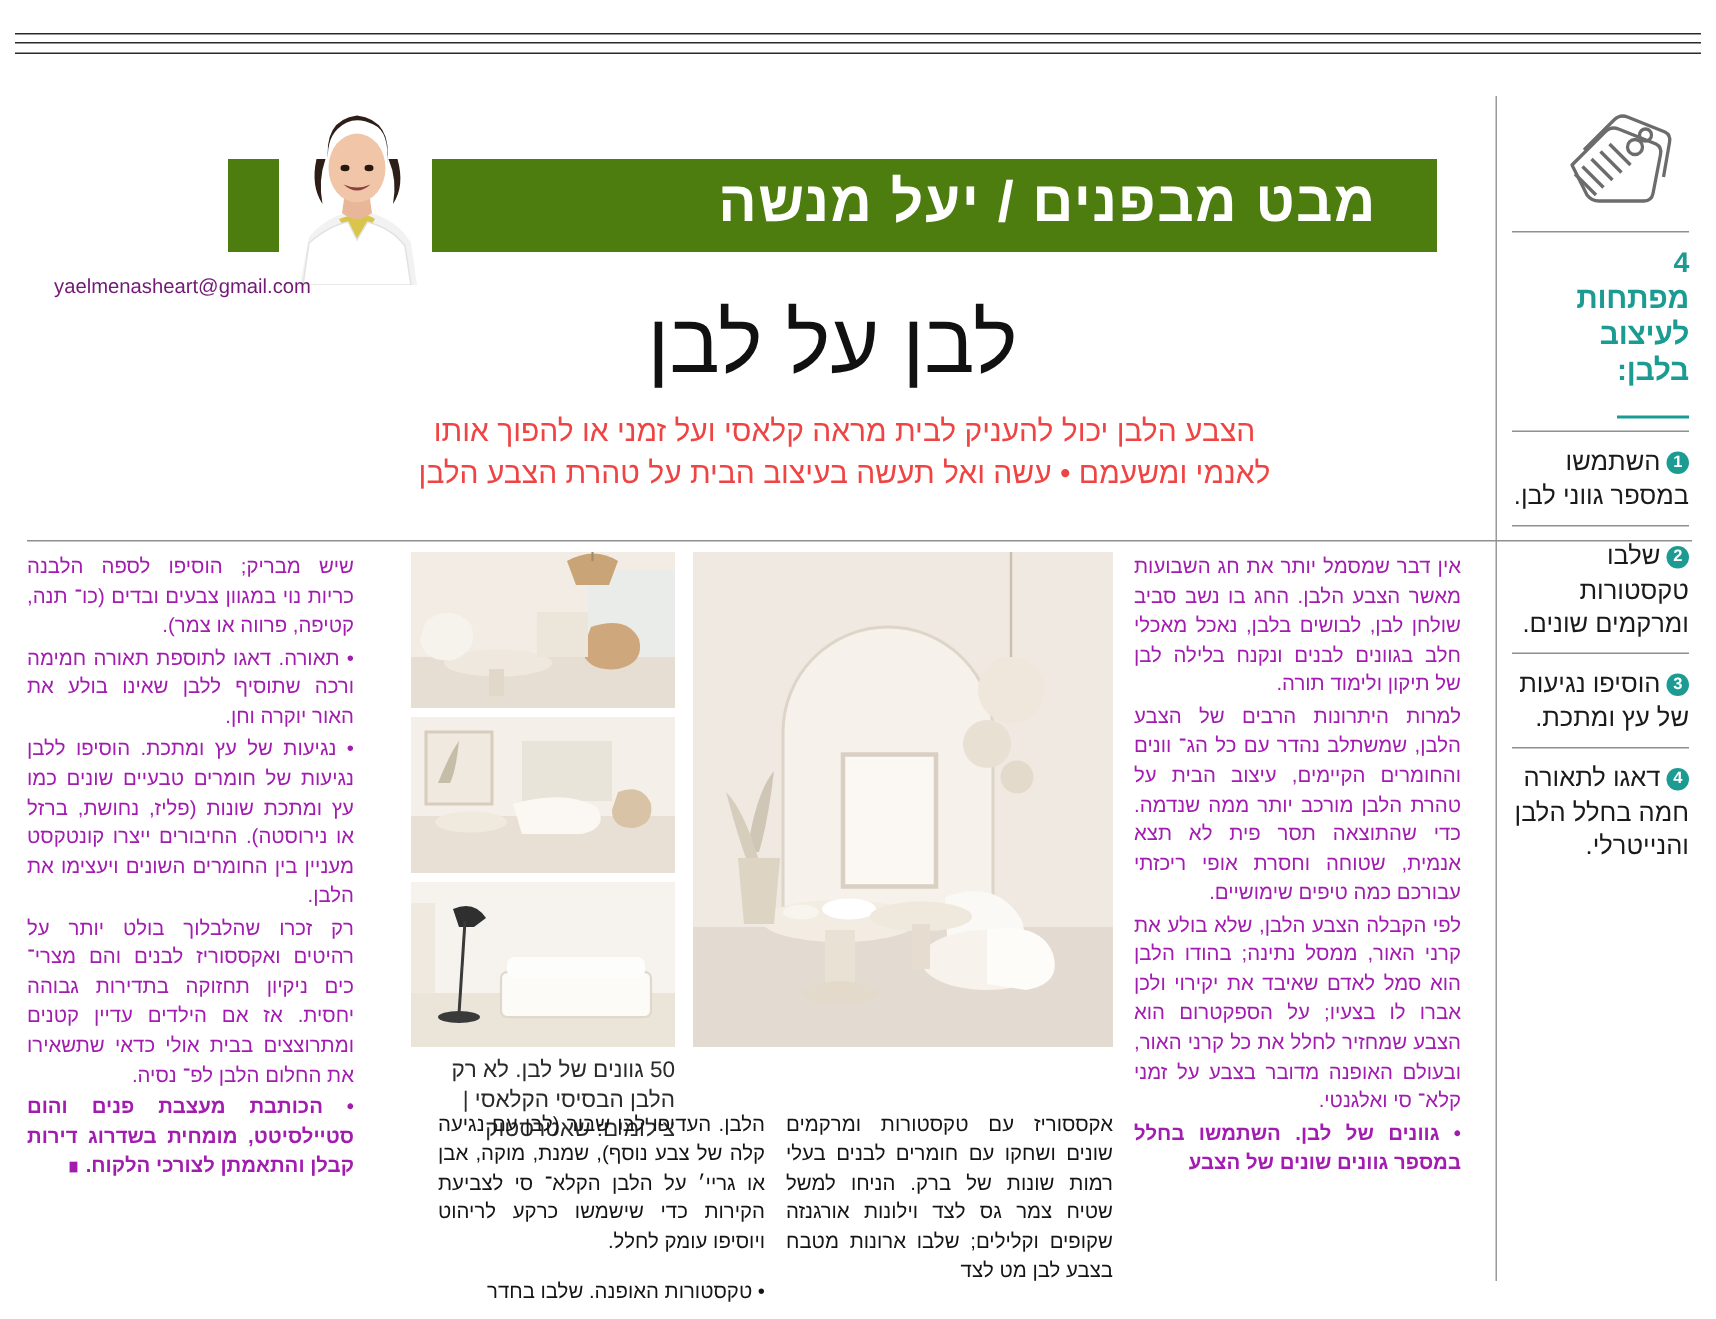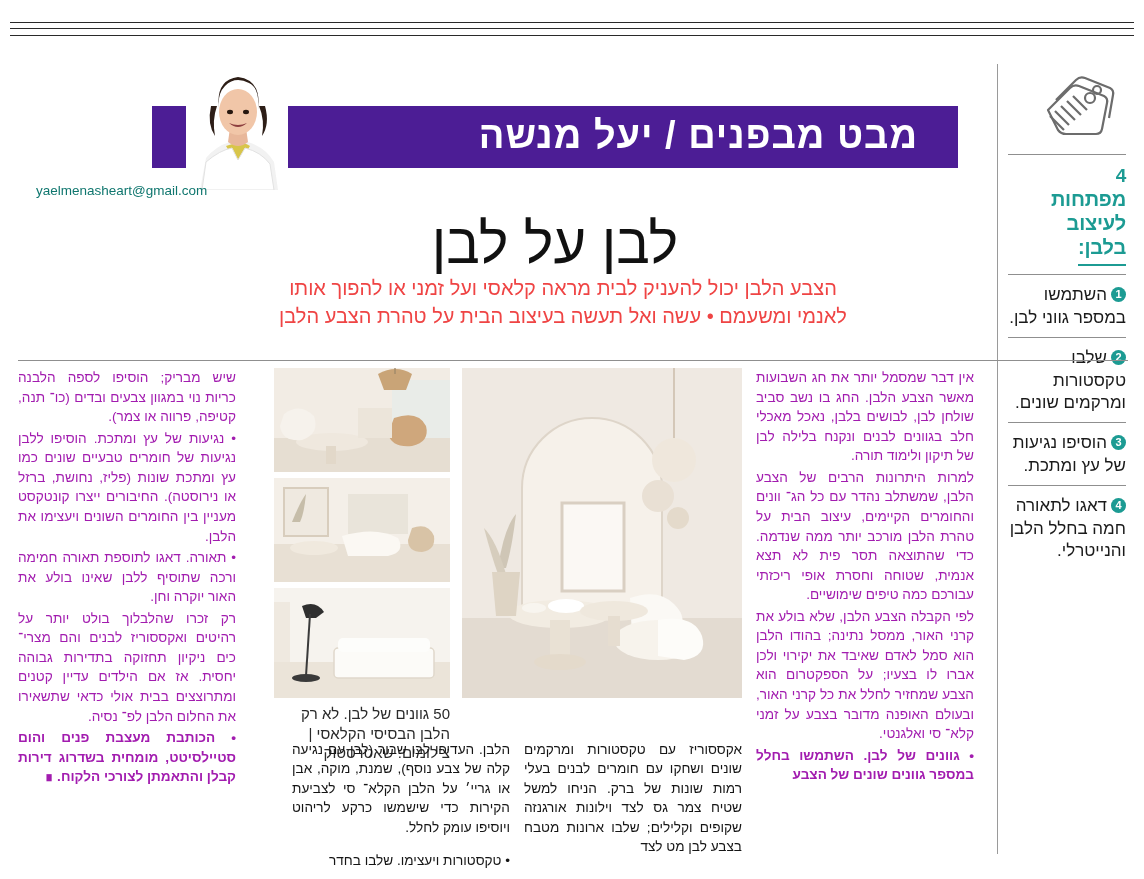--- a/index.html
+++ b/index.html
@@ -77,21 +77,21 @@
     margin-bottom: 2px;
   }
   .sb-title .num {
     display: block;
     font-size: 19px;
     margin-bottom: 1px;
   }
   .sb-title .underline {
     display: inline-block;
     border-bottom: 2px solid #1c9b93;
-    padding-bottom: 5px;
+    padding-bottom: 18px;
   }
   .sb-item {
     position: relative;
     font-size: 17px;
     line-height: 1.32;
     text-align: right;
     color: #1a1a1a;
     padding: 0 0 0 0;
     margin-bottom: 6px;
   }
@@ -115,21 +115,21 @@
     margin: 8px 0 9px 0;
   }
 
   
   .masthead {
     position: absolute;
     top: 60px;
     right: 186px;
     width: 806px;
     height: 62px;
-    background: #4c1d95;
+    background: #4d7c0f;
   }
   .masthead-title {
     position: absolute;
     right: 40px;
     top: 8px;
     font-size: 38px;
     font-weight: bold;
     color: #ffffff;
     letter-spacing: 1px;
     font-family: "Liberation Sans", sans-serif;
@@ -142,36 +142,35 @@
     height: 128px;
     overflow: hidden;
   }
   .portrait svg { display: block; }
 
   .email {
     position: absolute;
     top: 137px;
     left: 36px;
     font-size: 13.5px;
-    color: #0f766e;
+    color: #701a75;
     direction: ltr;
     text-align: center;
   }
 
   .headline {
     position: absolute;
     top: 150px;
     right: 186px;
     width: 806px;
     text-align: center;
     font-size: 56px;
     font-weight: 300;
     color: #111;
     letter-spacing: 0px;
-    margin-top: 15px;
   }
   .standfirst {
     position: absolute;
     top: 228px;
     right: 186px;
     width: 790px;
     text-align: center;
     font-size: 20px;
     line-height: 1.42;
     color: #ef4444;
@@ -414,29 +413,29 @@
         <line x1="36" y1="26" x2="32" y2="88" stroke="#3a3a3a" stroke-width="2"></line>
         <ellipse cx="32" cy="90" rx="14" ry="4" fill="#3a3a3a"></ellipse>
         <rect x="0" y="14" width="16" height="60" fill="#efe9e0"></rect>
       </svg>
     </div>
 
     <div class="caption-left">50 גוונים של לבן. לא רק הלבן הבסיסי הקלאסי | צילומים: שאטרסטוק</div>
 
     <div class="col-lower cl-b">
       <p>הלבן. העדיפו לבן שבור (לבן עם נגיעה קלה של צבע נוסף), שמנת, מוקה, אבן או גריי׳ על הלבן הקלא־ סי לצביעת הקירות כדי שישמשו כרקע לריהוט ויוסיפו עומק לחלל.</p>
-      <p>• טקסטורות ויעצימו. שלבו בחדר</p>
+      <p>• טקסטורות האופנה. שלבו בחדר</p>
     </div>
 
     <div class="col-lower cl-a">
       <p>אקססוריז עם טקסטורות ומרקמים שונים ושחקו עם חומרים לבנים בעלי רמות שונות של ברק. הניחו למשל שטיח צמר גס לצד וילונות אורגנזה שקופים וקלילים; שלבו ארונות מטבח בצבע לבן מט לצד</p>
     </div>
 
     <div class="col col-4">
       <p>שיש מבריק; הוסיפו לספה הלבנה כריות נוי במגוון צבעים ובדים (כו־ תנה, קטיפה, פרווה או צמר).</p>
+      <p>• תאורה. דאגו לתוספת תאורה חמימה ורכה שתוסיף ללבן שאינו בולע את האור יוקרה וחן.</p>
       <p>• נגיעות של עץ ומתכת. הוסיפו ללבן נגיעות של חומרים טבעיים שונים כמו עץ ומתכת שונות (פליז, נחושת, ברזל או נירוסטה). החיבורים ייצרו קונטקסט מעניין בין החומרים השונים ויעצימו את הלבן.</p>
-      <p>• תאורה. דאגו לתוספת תאורה חמימה ורכה שתוסיף ללבן שאינו בולע את האור יוקרה וחן.</p>
       <p>רק זכרו שהלבלוך בולט יותר על רהיטים ואקססוריז לבנים והם מצרי־ כים ניקיון תחזוקה בתדירות גבוהה יחסית. אז אם הילדים עדיין קטנים ומתרוצצים בבית אולי כדאי שתשאירו את החלום הלבן לפ־ נסיה.</p>
       <p class="b">• הכותבת מעצבת פנים והום סטיילסיטט, מומחית בשדרוג דירות קבלן והתאמתן לצורכי הלקוח. ∎</p>
     </div>
 
   </div>
 </div>
 
 </body></html>

